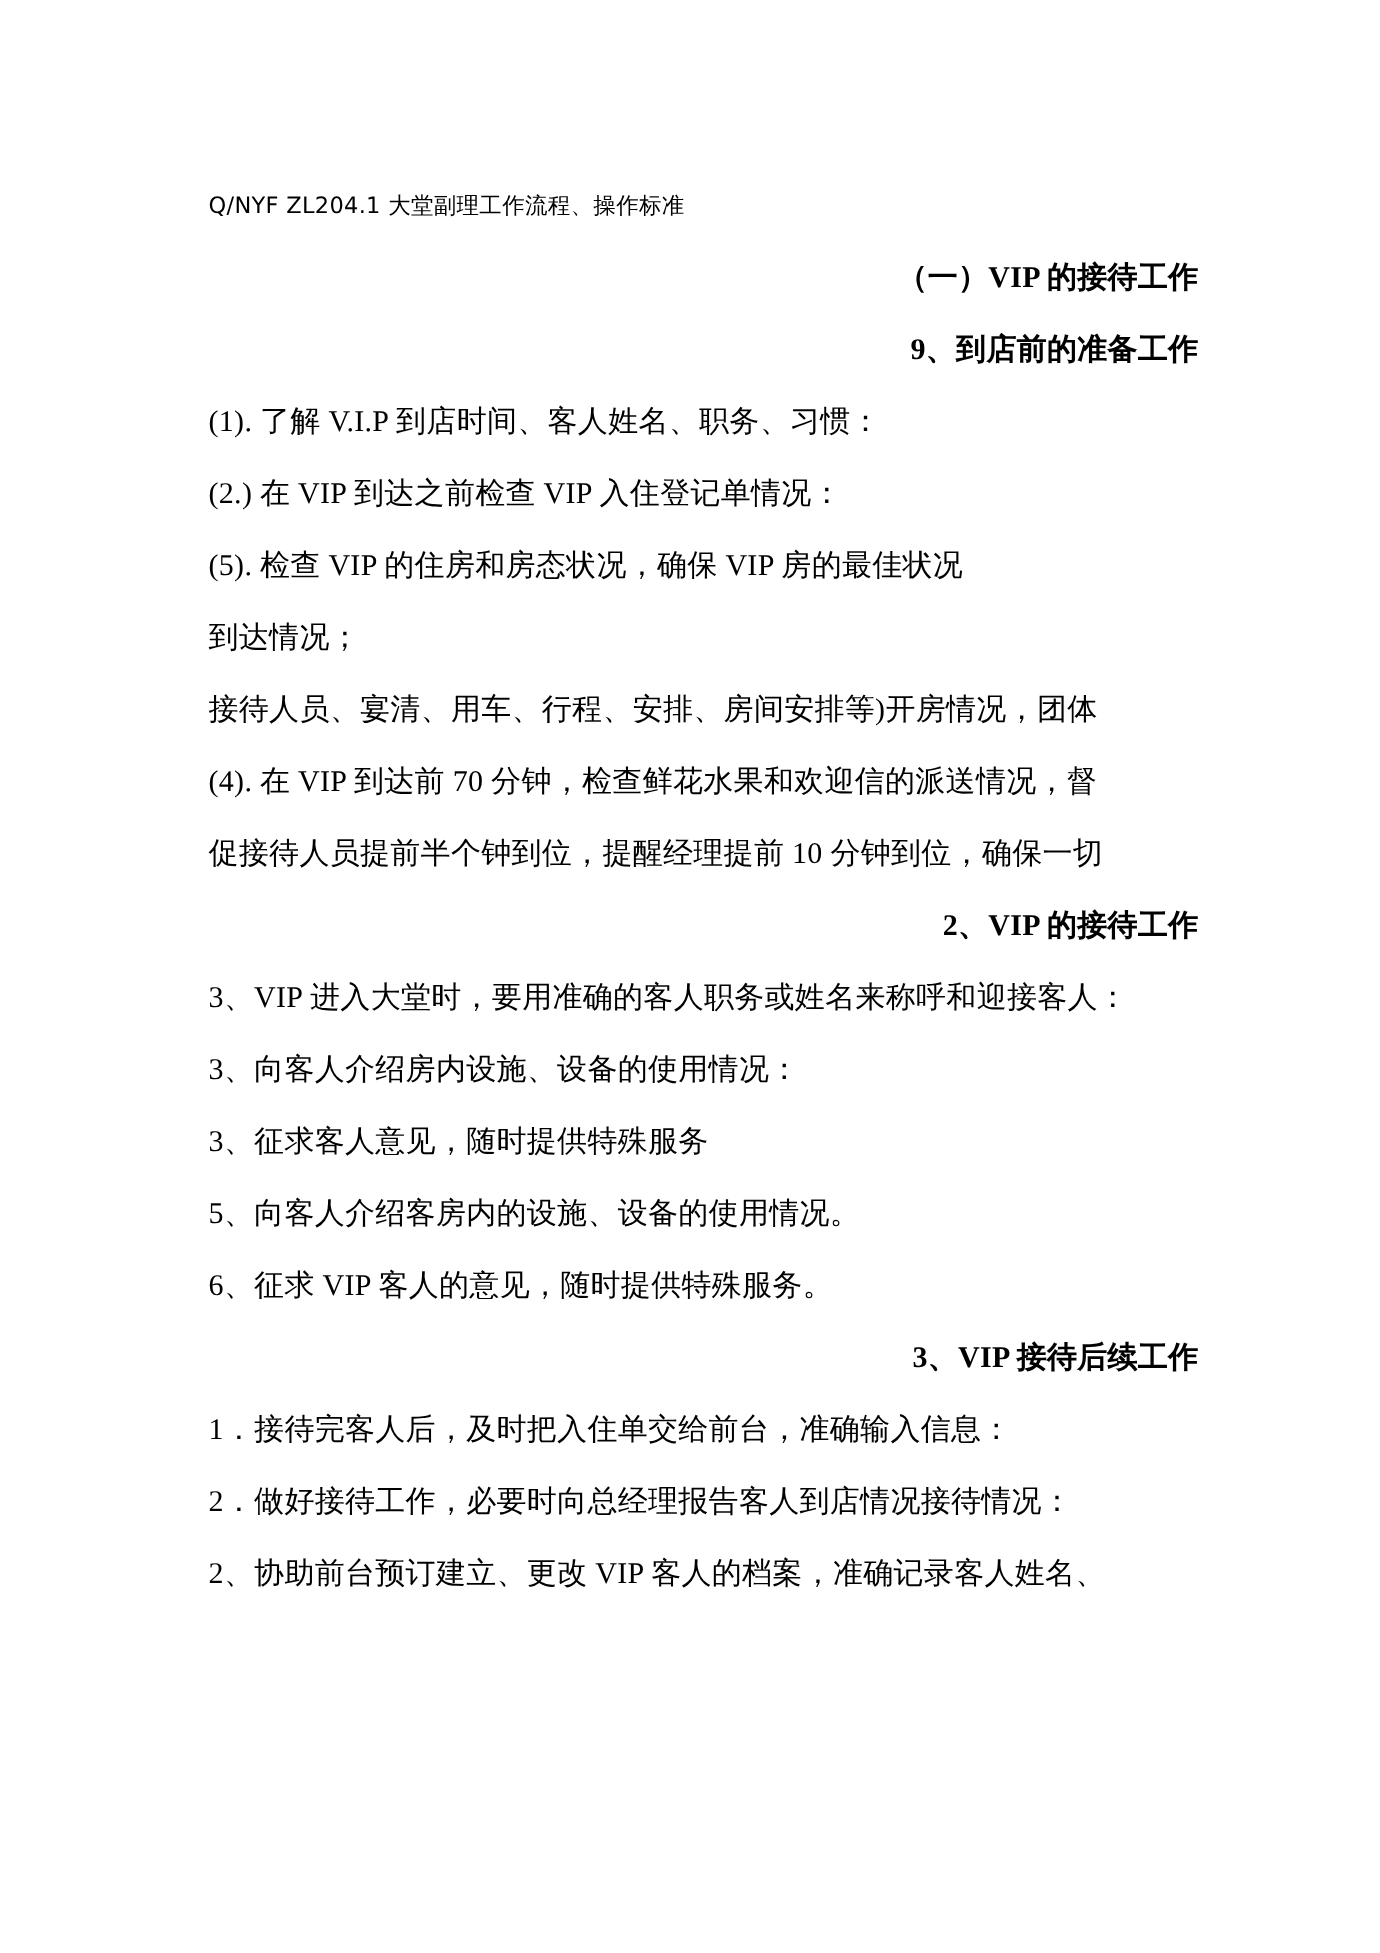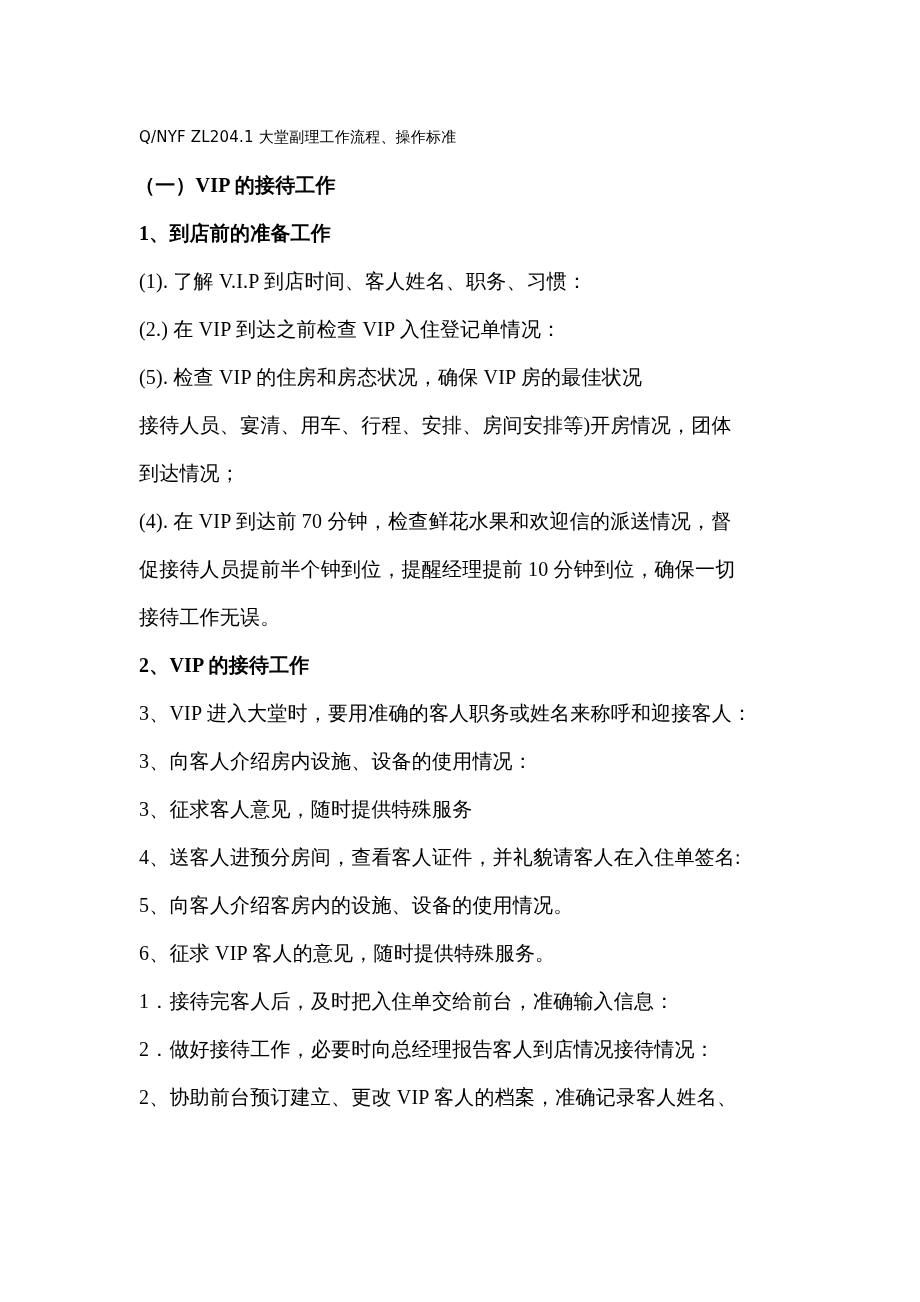--- a/index.html
+++ b/index.html
@@ -30,48 +30,48 @@
     }
     .doc-title {
       font-family: "DejaVu Sans", "Liberation Sans", sans-serif;
       font-size: 15px;
       font-weight: normal;
       margin: 0;
     }
     .h-bold {
       font-weight: bold;
       margin: 0;
+      text-align: right;
     }
     .indent-paren {
       margin-left: -4px;
     }
     p { margin: 0; }
   </style>
 </head>
 <body>
 
 <div class="page">
   <h1 class="line doc-title">Q/NYF ZL204.1 大堂副理工作流程、操作标准</h1>
 
   <h2 class="line h-bold indent-paren">（一）VIP 的接待工作</h2>
 
-  <h3 class="line h-bold">1、到店前的准备工作</h3>
+  <h3 class="line h-bold">9、到店前的准备工作</h3>
   <p class="line">(1). 了解 V.I.P 到店时间、客人姓名、职务、习惯：</p>
   <p class="line">(2.) 在 VIP 到达之前检查 VIP 入住登记单情况：</p>
   <p class="line">(5). 检查 VIP 的住房和房态状况，确保 VIP 房的最佳状况</p>
+  <p class="line">到达情况；</p>
   <p class="line">接待人员、宴清、用车、行程、安排、房间安排等)开房情况，团体</p>
-  <p class="line">到达情况；</p>
   <p class="line">(4). 在 VIP 到达前 70 分钟，检查鲜花水果和欢迎信的派送情况，督</p>
   <p class="line">促接待人员提前半个钟到位，提醒经理提前 10 分钟到位，确保一切</p>
-  <p class="line">接待工作无误。</p>
 
   <h3 class="line h-bold">2、VIP 的接待工作</h3>
   <p class="line">3、VIP 进入大堂时，要用准确的客人职务或姓名来称呼和迎接客人：</p>
   <p class="line">3、向客人介绍房内设施、设备的使用情况：</p>
   <p class="line">3、征求客人意见，随时提供特殊服务</p>
-  <p class="line">4、送客人进预分房间，查看客人证件，并礼貌请客人在入住单签名:</p>
   <p class="line">5、向客人介绍客房内的设施、设备的使用情况。</p>
   <p class="line">6、征求 VIP 客人的意见，随时提供特殊服务。</p>
 
+  <h3 class="line h-bold">3、VIP 接待后续工作</h3>
   <p class="line">1．接待完客人后，及时把入住单交给前台，准确输入信息：</p>
   <p class="line">2．做好接待工作，必要时向总经理报告客人到店情况接待情况：</p>
   <p class="line">2、协助前台预订建立、更改 VIP 客人的档案，准确记录客人姓名、</p>
 </div>
 
 </body></html>

